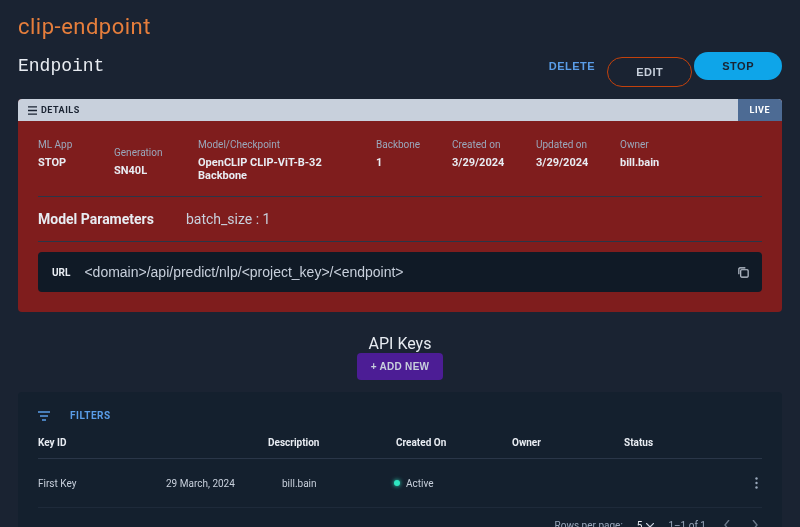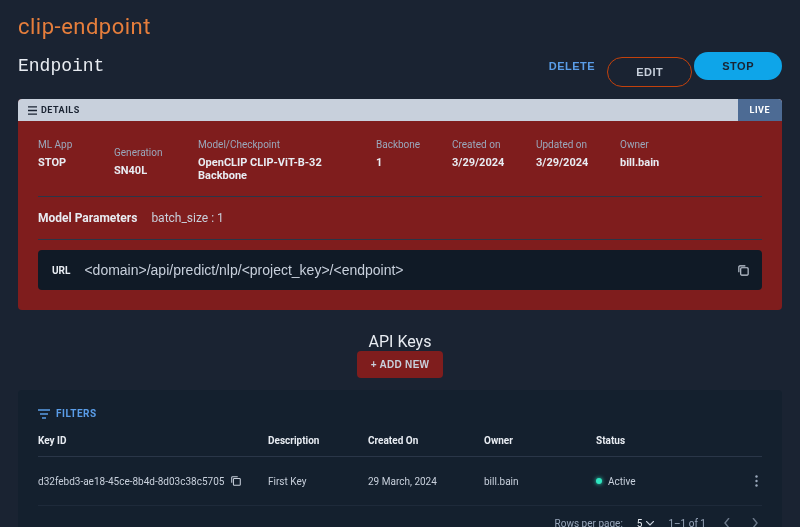--- a/index.html
+++ b/index.html
@@ -90,23 +90,23 @@
   .col .value { font-size: 11px; font-weight: 700; color: #e8ecf2; }
   .col.mlapp { width: 56px; }
   .col.gen { width: 64px; margin-top: 8px; }
   .col.model { width: 158px; }
   .col.inst { width: 56px; }
   .col.created { width: 64px; }
   .col.updated { width: 64px; }
   .col.owner { width: 70px; }
   .divider { height: 1px; background: #2a3648; margin: 0 20px; }
   .params-row {
-    display: flex; align-items: center; gap: 14px;
+    display: flex; align-items: center; gap: 32px;
     padding: 14px 20px;
-    font-size: 12px;
+    font-size: 14px;
   }
   .params-row .plabel { font-weight: 700; color: #e8ecf2; }
   .params-row .pval { color: #c8d0dc; }
   .url-row {
     display: flex; align-items: center;
     margin: 10px 20px 0 20px; padding: 12px 12px 12px 0;
     background: #101a26;
     border-radius: 4px;
     margin-bottom: 14px;
   }
@@ -114,44 +114,44 @@
   .url-row .uval { font-size: 14px; color: #c8d0dc; flex: 1; font-family: sans-serif; }
   .copy-icon { cursor: pointer; display: inline-flex; }
   .panel-body-wrap { padding-bottom: 6px; }
   .apikeys-head {
     display: flex; justify-content: space-between; align-items: center;
     margin-bottom: 12px;
     flex-direction: column;
   }
   .h2 { font-size: 16px; color: #e8ecf2; font-weight: 400; }
   .btn-addnew {
-    background: #7f1d1d; border: none; color: #c8d0dc;
+    background: #4c1d95; border: none; color: #c8d0dc;
     font-size: 10px; font-weight: 700; letter-spacing: 0.3px;
     padding: 8px 14px; border-radius: 4px; cursor: pointer;
   }
   .keys-panel {
     background: #14202e;
     border-radius: 4px;
     padding: 18px 20px 10px 20px;
   }
   .filters-row {
-    display: flex; align-items: center; gap: 6px;
+    display: flex; align-items: center; gap: 20px;
     color: #5a9de8; font-size: 10px; font-weight: 700;
     letter-spacing: 0.5px; margin-bottom: 16px;
     cursor: pointer;
   }
   .keys-table { width: 100%; }
   .keys-header, .keys-row {
     display: flex; align-items: center;
     font-size: 10px;
   }
   .keys-header { color: #e8ecf2; font-weight: 700; padding-bottom: 10px; border-bottom: 1px solid #2a3648; }
   .keys-row { color: #c8d0dc; padding: 14px 0; border-bottom: 1px solid #1e2a3a; }
   .kcol.keyid { width: 230px; display: flex; align-items: center; gap: 6px; }
-  .kcol.desc { width: 100px; }
+  .kcol.desc { width: 128px; }
   .kcol.kcreated { width: 116px; }
   .kcol.kowner { width: 112px; }
   .kcol.kstatus { width: 110px; display: flex; align-items: center; gap: 6px; }
   .kcol.kmenu { flex: 1; display: flex; justify-content: flex-end; }
   .status-dot { width: 6px; height: 6px; border-radius: 50%; background: #2fe6c1; box-shadow: 0 0 4px #2fe6c1; }
   .pager {
     display: flex; justify-content: flex-end; align-items: center;
     gap: 14px; font-size: 10px; color: #9aa8bc;
     padding: 10px 0 4px 0;
   }
@@ -264,29 +264,20 @@
       <div class="keys-header">
         <div class="kcol keyid">Key ID</div>
         <div class="kcol desc">Description</div>
         <div class="kcol kcreated">Created On</div>
         <div class="kcol kowner">Owner</div>
         <div class="kcol kstatus">Status</div>
         <div class="kcol kmenu"></div>
       </div>
 
       <div class="keys-row">
-        <div class="kcol keyid">
-          <span>d32febd3-ae18-45ce-8b4d-8d03c38c5705</span>
-          <span class="copy-icon">
-            <svg width="12" height="12" viewBox="0 0 14 14">
-                <rect x="4" y="4" width="8" height="8" rx="1" fill="none" stroke="#c8d0dc" stroke-width="1.2"></rect>
-                <path d="M2 9V3a1 1 0 0 1 1-1h6" fill="none" stroke="#c8d0dc" stroke-width="1.2"></path>
-              </svg>
-          </span>
-        </div>
         <div class="kcol desc">First Key</div>
         <div class="kcol kcreated">29 March, 2024</div>
         <div class="kcol kowner">bill.bain</div>
         <div class="kcol kstatus">
           <span class="status-dot"></span>
           <span>Active</span>
         </div>
         <div class="kcol kmenu">
           <span class="dots-icon">
             <svg width="3" height="12" viewBox="0 0 3 12">

